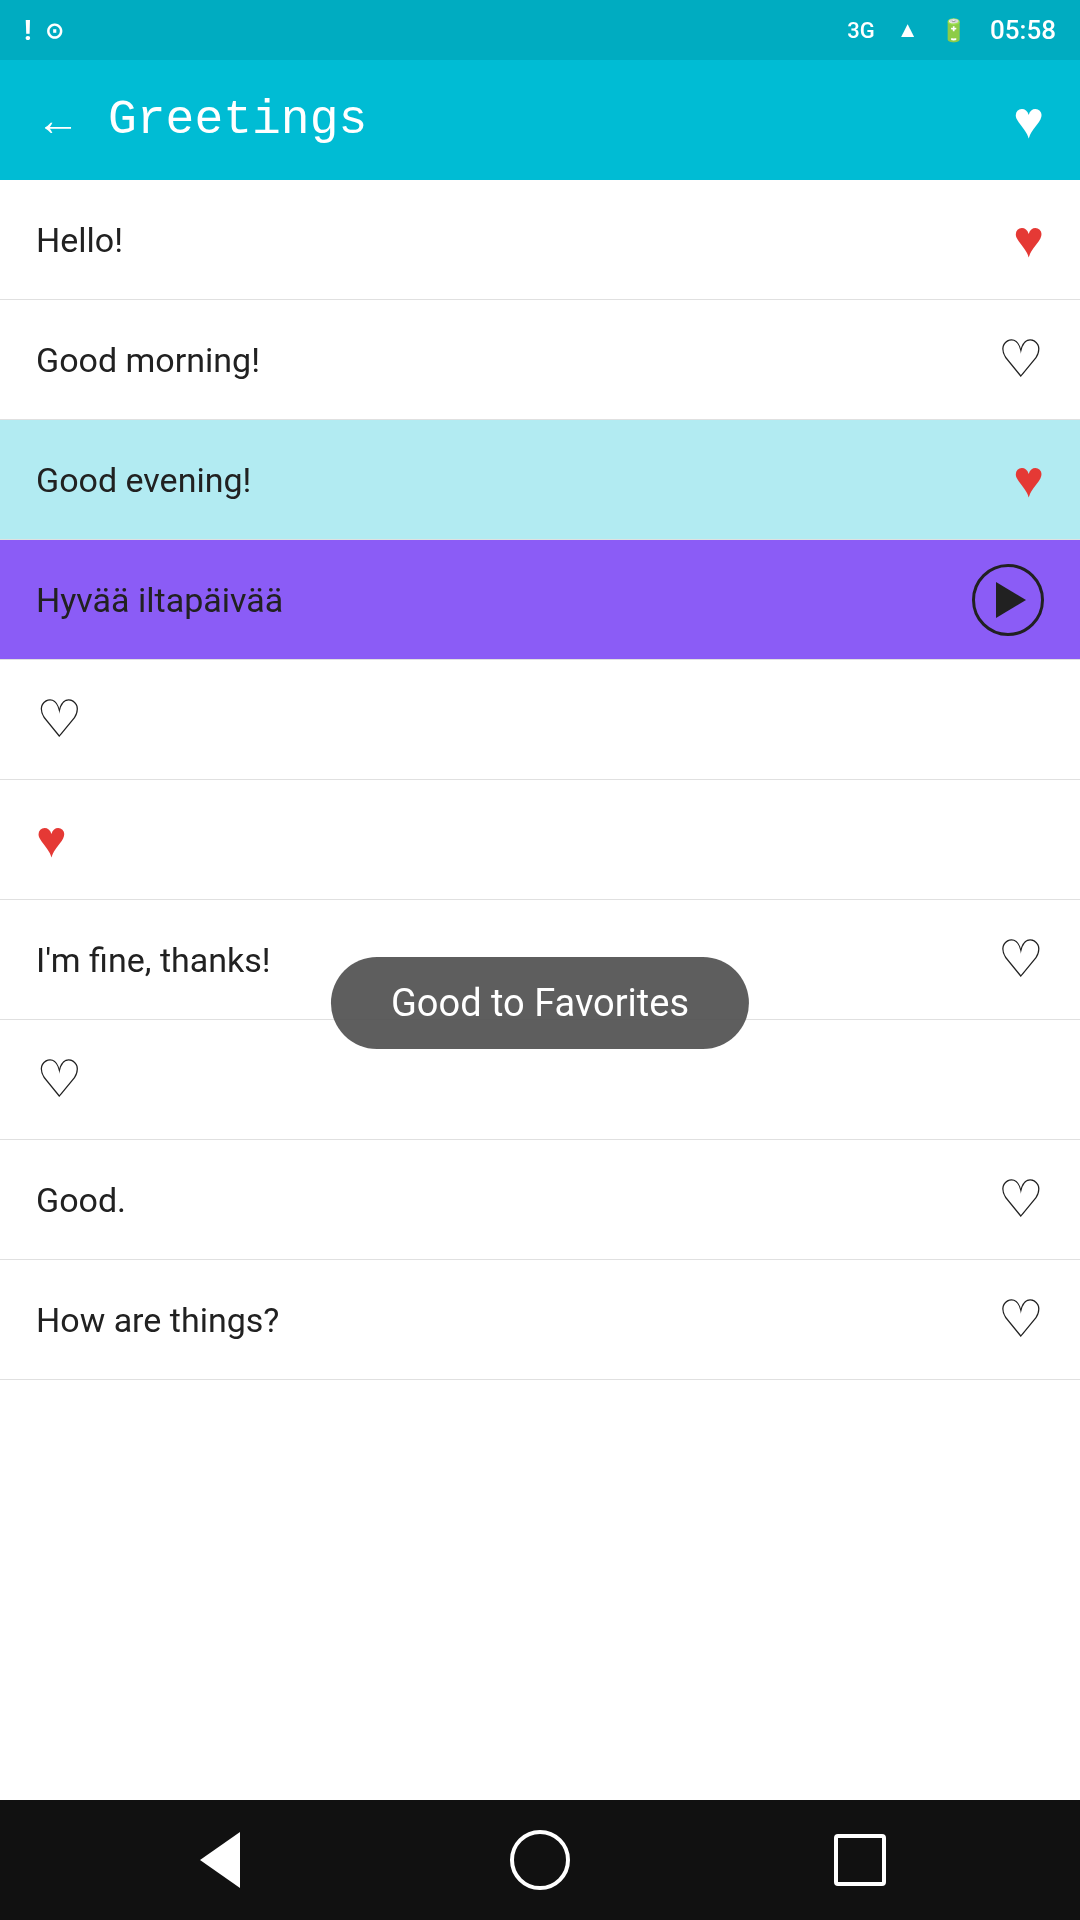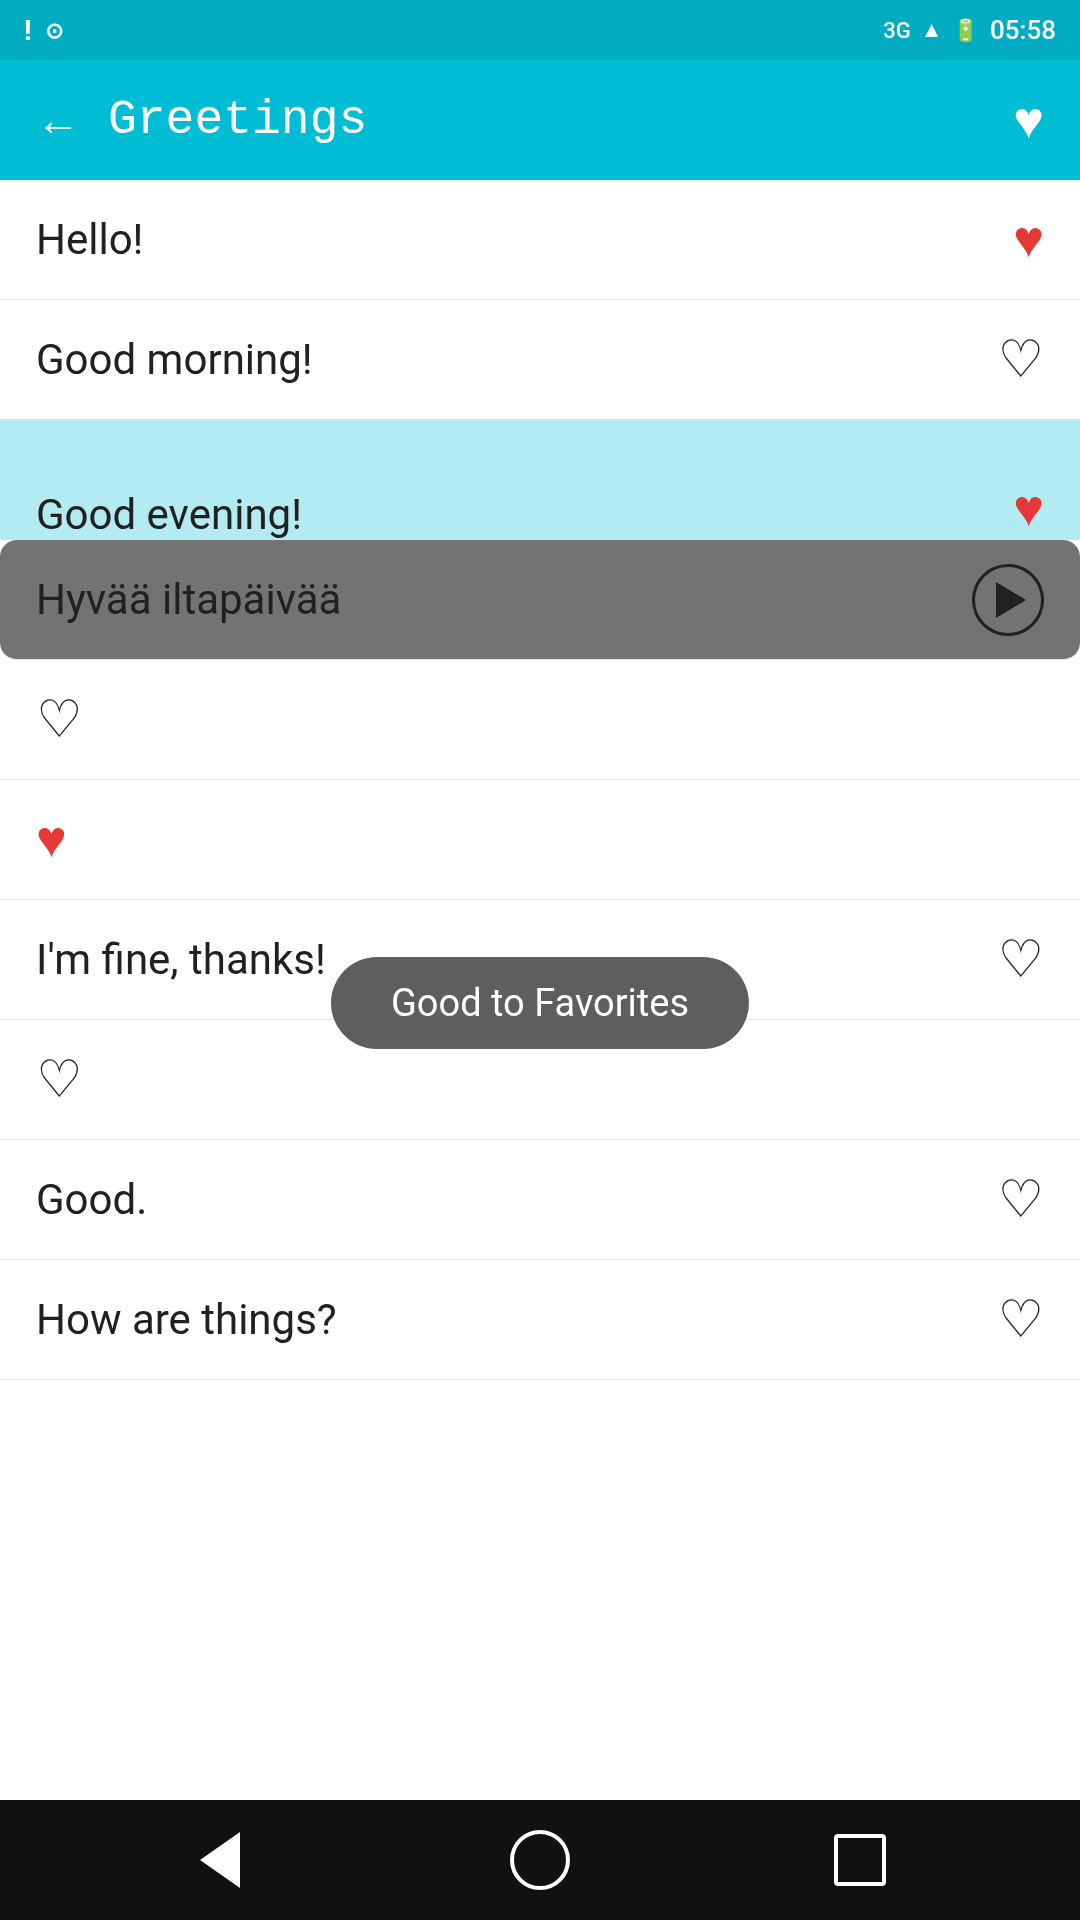--- a/index.html
+++ b/index.html
@@ -32,21 +32,21 @@
 
     .status-icon {
       color: white;
       font-size: 28px;
       font-weight: bold;
     }
 
     .status-right {
       display: flex;
       align-items: center;
-      gap: 10px;
+      gap: 22px;
       color: white;
       font-size: 26px;
       font-weight: 500;
     }
 
     .signal-icon {
       font-size: 22px;
       color: white;
     }
 
@@ -96,30 +96,28 @@
       justify-content: space-between;
       padding: 0 36px;
       height: 120px;
       border-bottom: 1px solid #e0e0e0;
       background: #fff;
       position: relative;
     }
 
     .list-item.highlighted {
       background: #B2EBF2;
-      align-items: flex-end;
     }
 
     .list-item.selected {
-      background: #737373;
-      border-radius: 17px;
+      background: #8b5cf6;
     }
 
     .item-text {
-      font-size: 42px;
+      font-size: 34px;
       color: #212121;
     }
 
     .item-heart {
       font-size: 52px;
       cursor: pointer;
       flex-shrink: 0;
     }
 
     .item-heart.filled {

